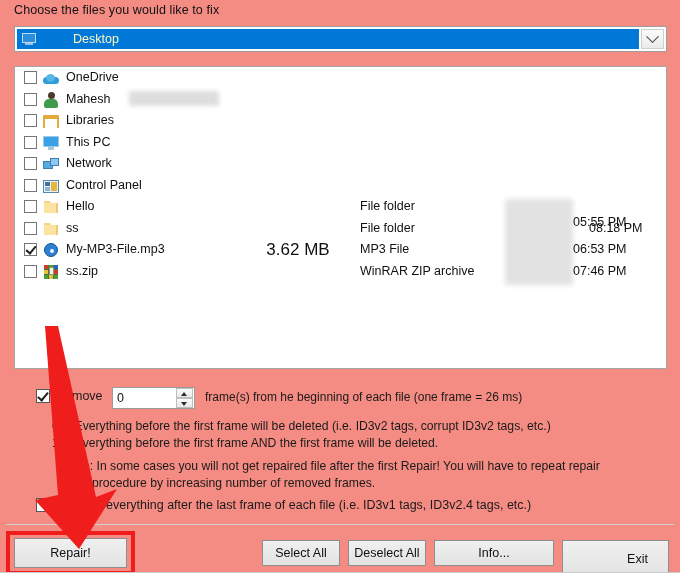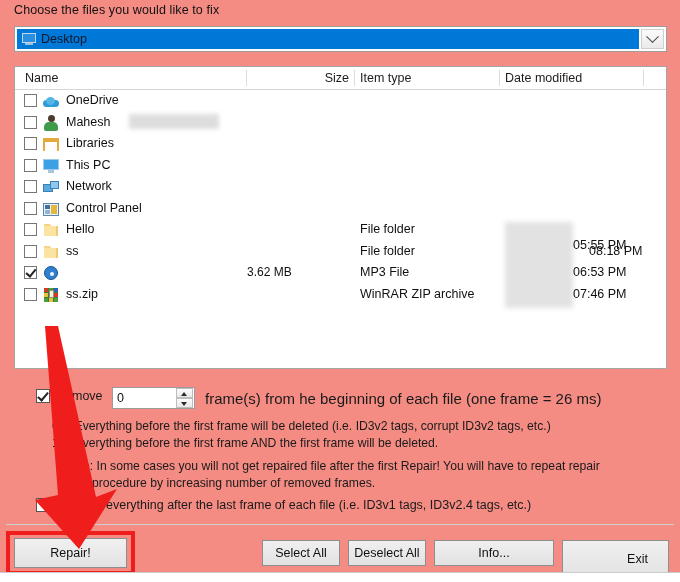--- a/index.html
+++ b/index.html
@@ -69,23 +69,24 @@
     border: 1px solid #bfd8ee;
     box-sizing: border-box;
   }
   .combo-icon .base {
     position: absolute;
     left: 4px; top: 11px;
     width: 8px; height: 2px;
     background: #9fc0dd;
   }
   .combo-text {
-    color: #0f172a;
-    font-size: 12.5px;
-    white-space: nowrap;
+    color: #fef9c3;
+    font-size: 12.5px;
+    white-space: nowrap;
+    margin-left: 32px;
   }
   .combo-btn {
     flex: 0 0 auto;
     width: 23px;
     margin: 2px 2px 2px 0;
     background: linear-gradient(#fbfbfb, #eaeaea);
     border: 1px solid #cfcfcf;
     box-sizing: border-box;
     display: flex;
     align-items: center;
@@ -176,23 +177,23 @@
     color: #101010;
     white-space: nowrap;
   }
   .rsize {
     position: absolute;
     left: 232px;
     width: 102px;
     top: 0;
     height: 21.5px;
     line-height: 21px;
-    font-size: 12px;
+    font-size: 17px;
     color: #101010;
-    text-align: left;
+    text-align: center;
     white-space: nowrap;
   }
   .rtype {
     position: absolute;
     left: 345px;
     top: 0;
     height: 21.5px;
     line-height: 21px;
     font-size: 12.5px;
     color: #101010;
@@ -343,21 +344,21 @@
     position: absolute;
     left: 4px; top: 3px;
     border-left: 3.5px solid transparent;
     border-right: 3.5px solid transparent;
     border-top: 4px solid #2b2b2b;
   }
   .frame-text {
     position: absolute;
     left: 205px;
     top: 390px;
-    font-size: 15px;
+    font-size: 12px;
     color: #1a1a1a;
     white-space: nowrap;
   }
   .legend-line {
     position: absolute;
     font-size: 12.2px;
     color: #1a1a1a;
     white-space: nowrap;
   }
   .legend-num {
@@ -457,30 +458,20 @@
           <span class="base"></span>
       </span>
       <span class="combo-text">Desktop</span>
     </div>
     <div class="combo-btn">
       <span class="chev"></span>
     </div>
   </div>
 
   <div class="listbox">
-    <div class="lv-header">
-      <div class="lv-th" style="left:10px;">Name</div>
-      <div class="lv-th" style="left:280px;width:54px;text-align:right;">Size</div>
-      <div class="lv-th" style="left:345px;">Item type</div>
-      <div class="lv-th" style="left:490px;">Date modified</div>
-      <div class="lv-sep" style="left:231px;"></div>
-      <div class="lv-sep" style="left:339px;"></div>
-      <div class="lv-sep" style="left:484px;"></div>
-      <div class="lv-sep" style="left:628px;"></div>
-    </div>
 
     <div class="lv-body">
 
       <div class="row">
         <span class="cb"></span>
         <span class="ricon">
           <span class="ic-onedrive">
               <span class="c1"></span>
               <span class="c2"></span>
             </span>
@@ -591,20 +582,21 @@
         <span class="rsize"></span>
         <span class="rtype">File folder</span>
         <span class="rdate" style="left:574px;">08:18 PM</span>
       </div>
 
       <div class="row">
         <span class="cb checked"></span>
         <span class="ricon">
           <span class="ic-mp3"></span>
         </span>
+        <span class="rname">My-MP3-File.mp3</span>
         <span class="rsize">3.62 MB</span>
         <span class="rtype">MP3 File</span>
         <span class="rdate" style="left:558px;">06:53 PM</span>
       </div>
 
       <div class="row">
         <span class="cb"></span>
         <span class="ricon">
           <span class="ic-zip">
             <span class="b r" style="left:0;top:0;"></span>

